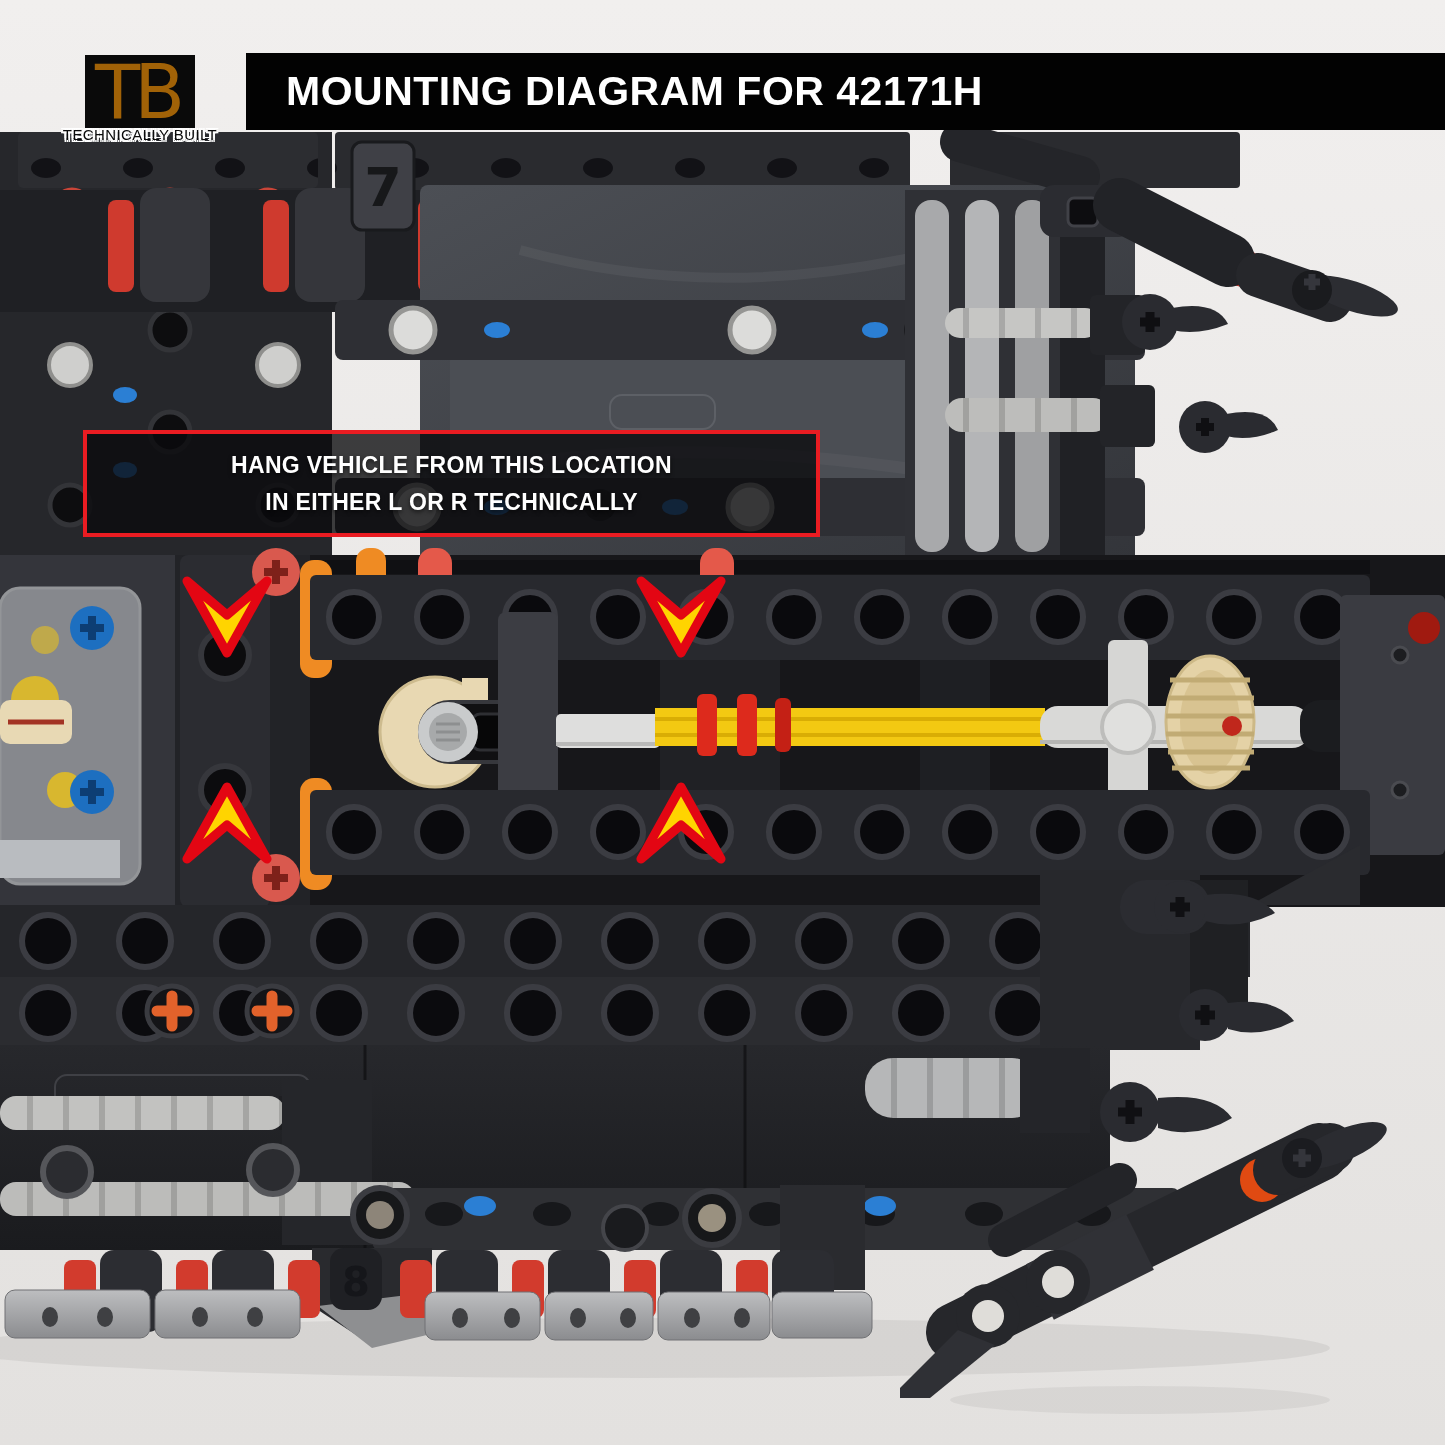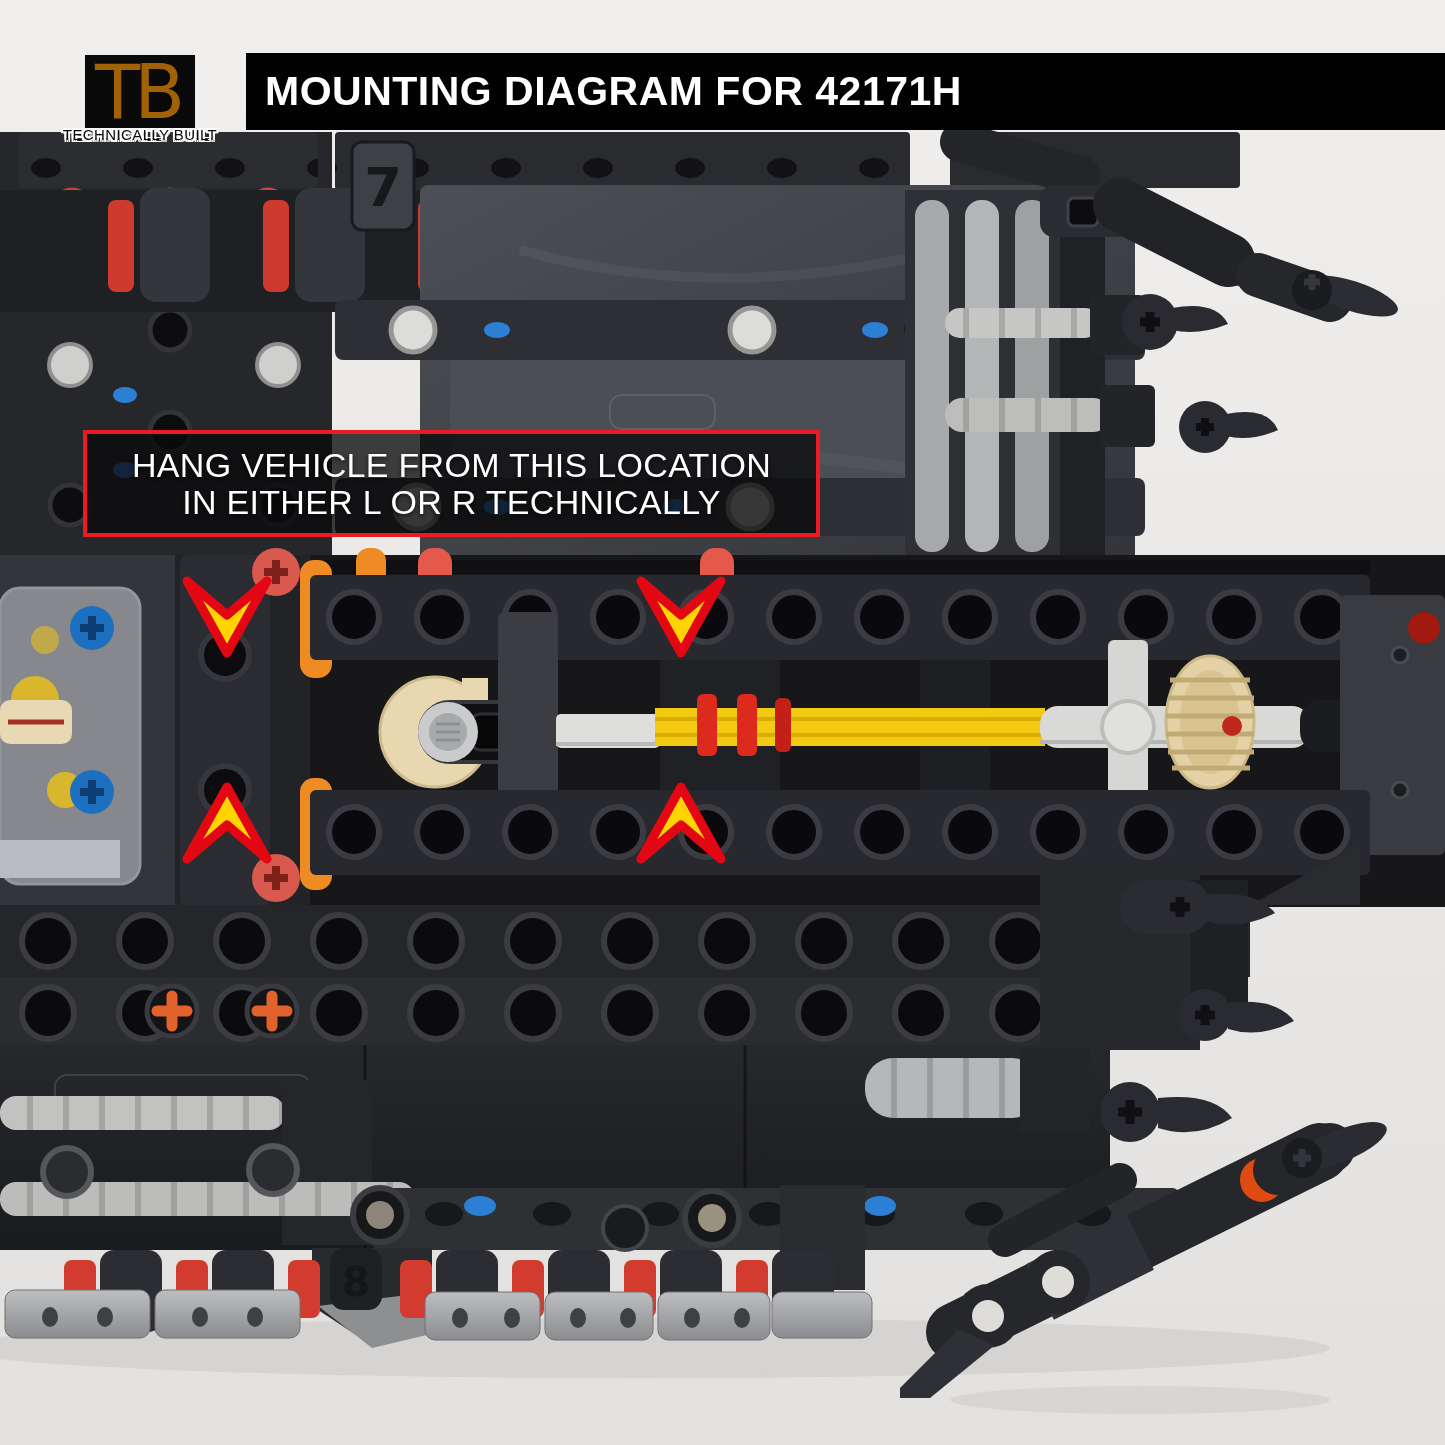--- a/index.html
+++ b/index.html
@@ -19,34 +19,34 @@
     font-family:"DejaVu Sans","Liberation Sans",sans-serif;transform:translateX(-3px);
   }
   .logo-tagline{
     position:absolute;left:52px;top:126px;width:176px;text-align:center;
     font-size:15px;font-weight:normal;letter-spacing:.4px;color:#0b0b0b;
     text-shadow:-2px -2px 0 #fff,2px -2px 0 #fff,-2px 2px 0 #fff,2px 2px 0 #fff,0 2px 0 #fff,0 -2px 0 #fff,2px 0 0 #fff,-2px 0 0 #fff;
   }
   
   .banner{
     position:absolute;left:246px;top:53px;width:1199px;height:77px;background:#020202;
-    display:flex;align-items:center;padding-left:19px;box-sizing:border-box;
+    display:flex;align-items:center;padding-left:40px;box-sizing:border-box;
   }
   .banner span{
     color:#ffffff;font-weight:bold;font-size:41px;letter-spacing:.5px;
     font-family:"Liberation Sans","DejaVu Sans",sans-serif;
   }
   
   .callout{
     position:absolute;left:83px;top:430px;width:737px;height:107px;box-sizing:border-box;
     background:rgba(10,10,13,0.78);border:4px solid #ea1c22;
     display:flex;flex-direction:column;align-items:center;justify-content:center;gap:1px;
   }
   .callout div{
-    color:#ffffff;font-weight:normal;font-size:34px;letter-spacing:.3px;line-height:36px;
+    color:#ffffff;font-weight:bold;font-size:23px;letter-spacing:.3px;line-height:36px;
     text-shadow:0 2px 4px rgba(0,0,0,.65);white-space:nowrap;
   }
   
   .arrow{position:absolute;width:96px;height:86px;}
   .arrow.flip{transform:rotate(180deg);}
   .a-left{left:179px;}
   .a-center{left:633px;}
   .a-upper{top:575px;}
   .a-lower{top:779px;}
 </style>

